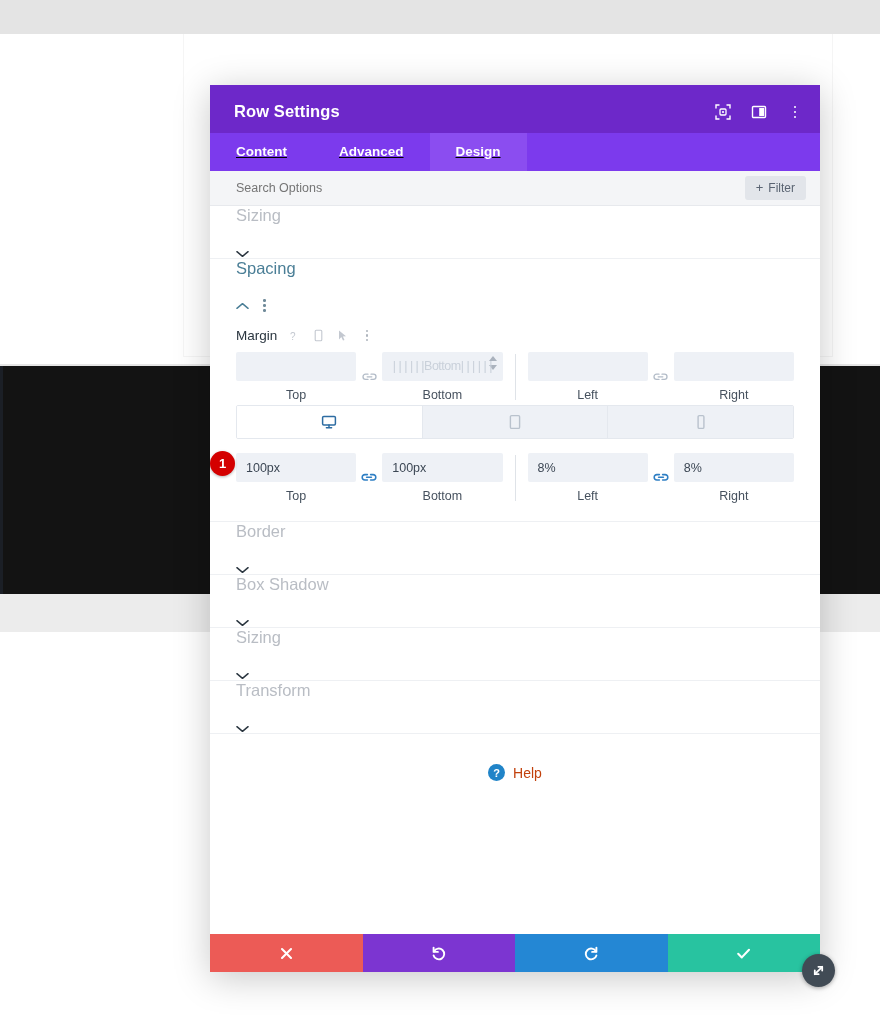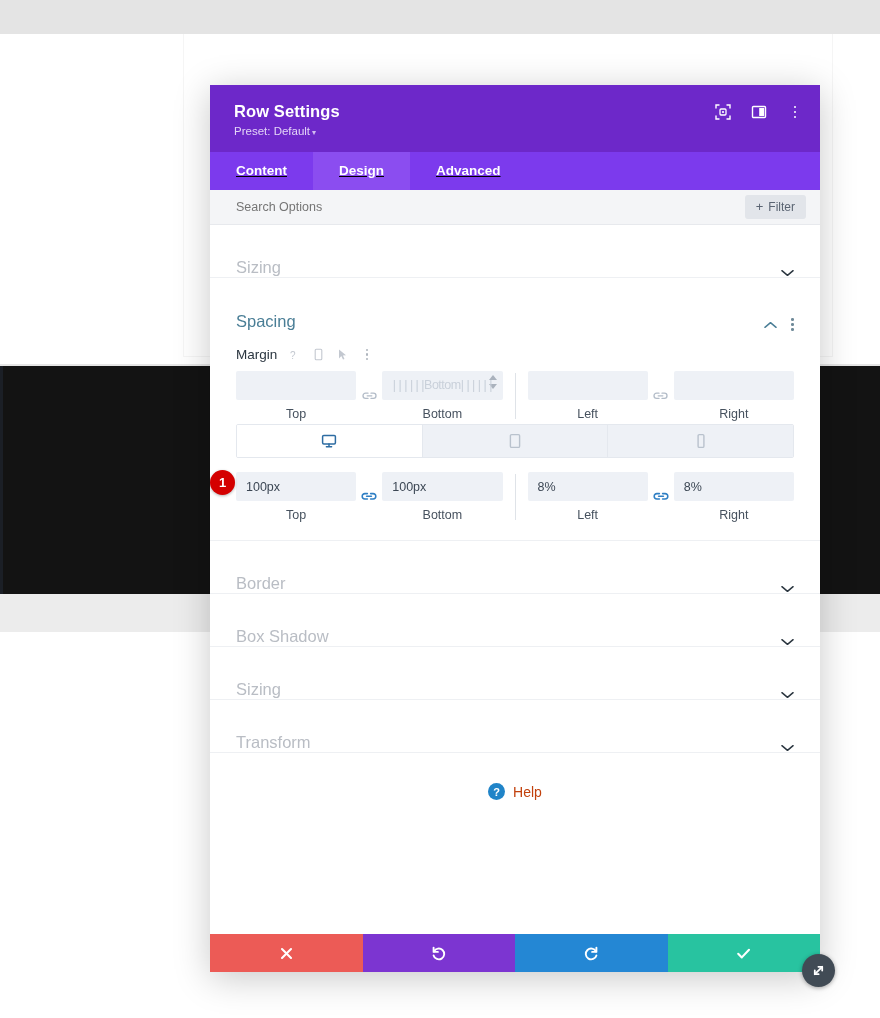--- a/index.html
+++ b/index.html
@@ -80,23 +80,23 @@
     padding: 5px 11px; border-radius: 3px; cursor: pointer;
     display: flex; align-items: center; gap: 5px; white-space: nowrap;
   }
   .filter-plus { font-size: 13px; line-height: 12px; }
 
   
   .modal-body { flex: 1 1 auto; overflow: hidden; background: #ffffff; }
 
   
   .acc {
-    display: flex; align-items: flex-end; justify-content: space-between;
+    display: flex; align-items: flex-start; justify-content: space-between;
     padding: 0 26px; height: 53px;
-    border-bottom: 1px solid #eef0f3; cursor: pointer;
+    border-bottom: 1px solid #eef0f3; cursor: pointer; flex-direction: column;
   }
   .acc-label { font-size: 16.5px; color: #b9bdc4; font-weight: normal; }
   .acc-label.open { color: #4a7e96; }
   .acc-right { display: flex; align-items: center; gap: 14px; }
   .chev { width: 13px; height: 8px; }
   .dots-v-grey i { width: 2.6px; height: 2.6px; background: #6f8a99; border-radius: 50%; display: block; }
 
   
   .panel { padding: 4px 26px 18px 26px; border-bottom: 1px solid #eef0f3; }
 
@@ -198,23 +198,20 @@
   <div class="bg-top-grey"></div>
   <div class="bg-dark-band"></div>
   <div class="bg-dark-edge-l"></div>
   <div class="bg-grey-band"></div>
   <div class="bg-bottom"></div>
 
   <div class="modal">
 
     <div class="modal-header">
       <div class="modal-title">Row Settings</div>
-      <div class="modal-preset">
-        <span>Preset: Default</span><span class="preset-caret">▾</span>
-      </div>
       <div class="header-icons">
         <div class="hicon">
           <svg width="16" height="16" viewBox="0 0 16 16">
             <path d="M1 4V1h3M12 1h3v3M15 12v3h-3M4 15H1v-3" stroke="#fff" stroke-width="1.4" fill="none" stroke-linecap="round"></path>
             <rect x="5" y="5" width="6" height="6" rx="1" stroke="#fff" stroke-width="1.3" fill="none"></rect>
             <circle cx="8" cy="8" r="1.1" fill="#fff"></circle>
           </svg>
         </div>
         <div class="hicon">
           <svg width="16" height="16" viewBox="0 0 16 16">
@@ -227,22 +224,22 @@
               <i></i>
               <i></i>
               <i></i>
             </div>
         </div>
       </div>
     </div>
 
     <div class="tabs">
       <div class="tab">Content</div>
+      <div class="tab">Advanced</div>
       <div class="tab active">Design</div>
-      <div class="tab">Advanced</div>
     </div>
 
     <div class="searchbar">
       <input class="search-input" type="text" placeholder="Search Options" style="">
       <div class="filter-btn">
         <span class="filter-plus">+</span>
         <span>Filter</span>
       </div>
     </div>
 

